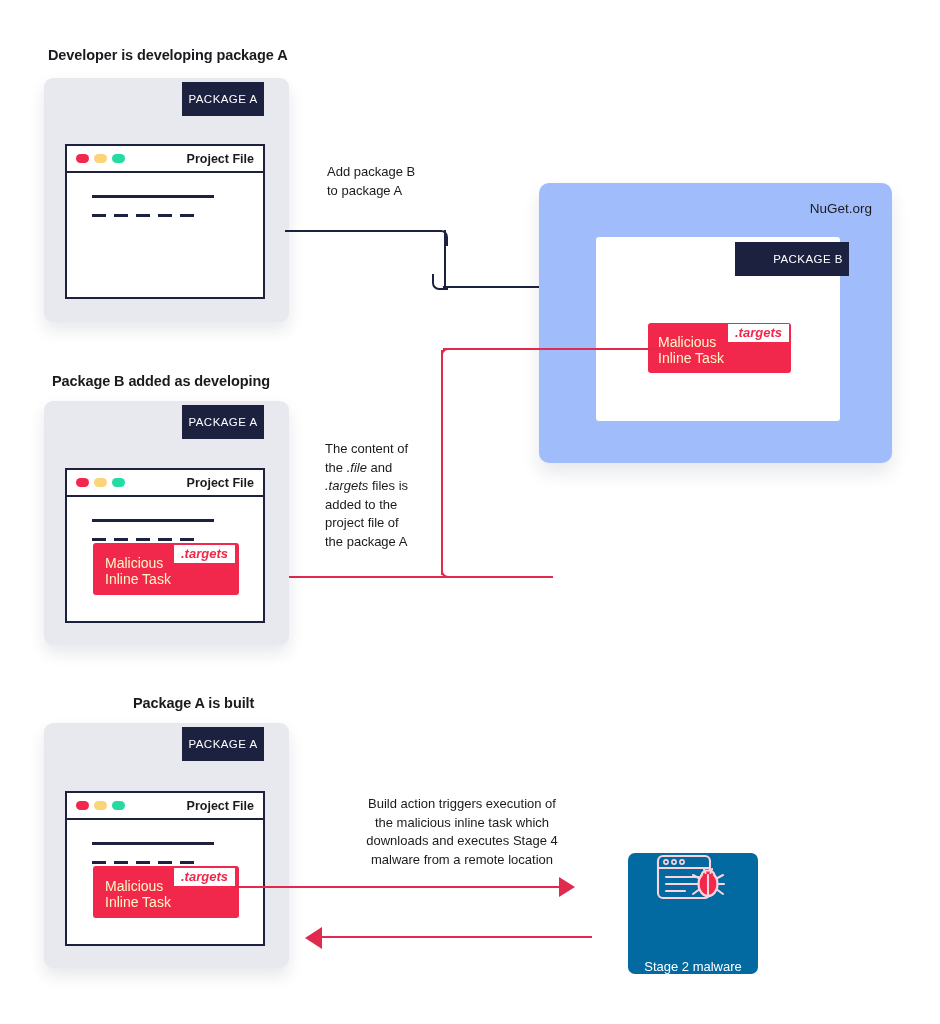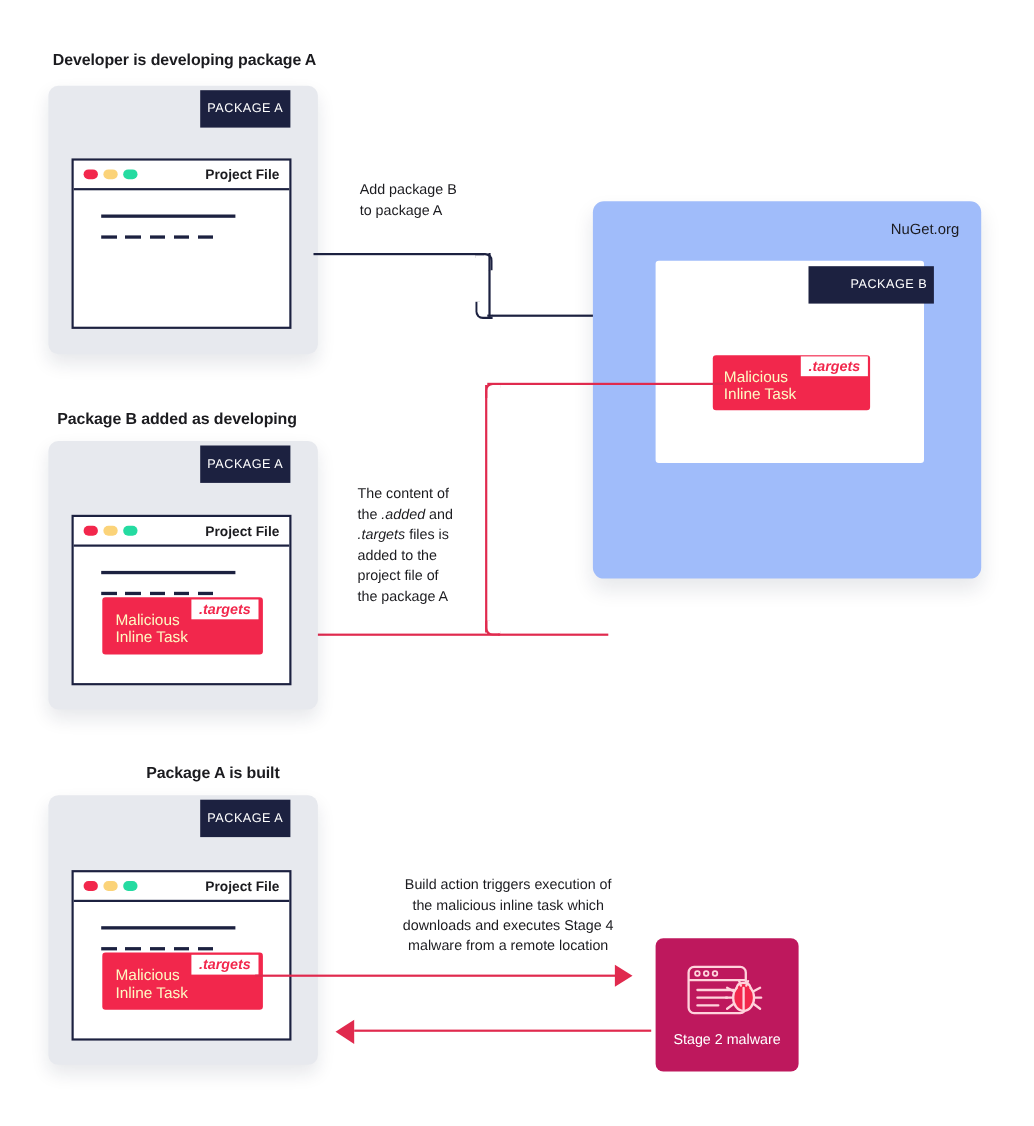--- a/index.html
+++ b/index.html
@@ -171,26 +171,27 @@
   .corner-red {
     position: absolute;
     border: 2.2px solid #e02a4e;
     box-sizing: border-box;
     background: transparent;
   }
 
   
   .malware-card {
     position: absolute;
-    background: #be185d;
+    background: #0369a1;
     border-radius: 7px;
     display: flex;
     flex-direction: column;
     align-items: center;
-    justify-content: center;
+    justify-content: space-between;
+    margin-left: 32px;
   }
   .malware-label {
     color: #ffffff;
     font-size: 13px;
     margin-top: 8px;
   }
 </style>
 </head>
 <body>
 
@@ -223,21 +224,21 @@
   </div>
   <div class="seg" style="left:285px; top:230px; width:155px; height:2.2px;"></div>
   <div class="corner" style="left:432px; top:230px; width:16px; height:16px;
        border-left:none; border-bottom:none; border-top-right-radius:7px;"></div>
   <div class="seg" style="left:443.8px; top:230px; width:2.2px; height:58px;"></div>
   <div class="corner" style="left:432px; top:274px; width:16px; height:16px;
        border-right:none; border-top:none; border-bottom-left-radius:7px;"></div>
   <div class="seg" style="left:443px; top:286px; width:117px; height:2.2px;"></div>
   <div class="arrow arrow-right-dark" style="left:557px; top:276px;"></div>
 
-  <div class="nuget-panel" style="left:539px; top:183px; width:353px; height:343px;">
+  <div class="nuget-panel" style="left:539px; top:183px; width:353px; height:280px;">
     <div class="nuget-label" style="right:20px; top:18px;">NuGet.org</div>
     <div class="nuget-inner" style="left:57px; top:54px; width:244px; height:184px;"></div>
   </div>
 
   <div class="pkg-tag" style="left:735px; top:242px; width:82px; height:34px;padding-left:32px;">PACKAGE B</div>
 
   <div class="mal-card" style="left:648px; top:323px; width:143px; height:50px;">
     <div class="mal-text" style="left:10px; top:11px;">
       <span>Malicious</span><br>
       <span>Inline Task</span>
@@ -250,21 +251,21 @@
        border-right:none; border-bottom:none; border-top-left-radius:7px;"></div>
   <div class="seg-red" style="left:441px; top:350px; width:2.2px; height:225px;"></div>
   <div class="corner-red" style="left:441px; top:564px; width:14px; height:14px;
        border-right:none; border-top:none; border-bottom-left-radius:7px;"></div>
   <div class="seg-red" style="left:453px; top:576px; width:100px; height:2.2px;"></div>
   <div class="arrow arrow-left-red" style="left:240px; top:566px;"></div>
   <div class="seg-red" style="left:256px; top:576px; width:198px; height:2.2px;"></div>
 
   <div class="annot" style="left:325px; top:440px; width:120px;">
     <span>The content of</span><br>
-    <span>the </span><i>.added</i><span> and</span><br>
+    <span>the </span><i>.file</i><span> and</span><br>
     <i>.targets</i><span> files is</span><br>
     <span>added to the</span><br>
     <span>project file of</span><br>
     <span>the package A</span>
   </div>
 
   <div class="heading" style="left:52px; top:373px;">Package B added as developing</div>
 
   <div class="panel" style="left:44px; top:401px; width:245px; height:244px;"></div>
 

